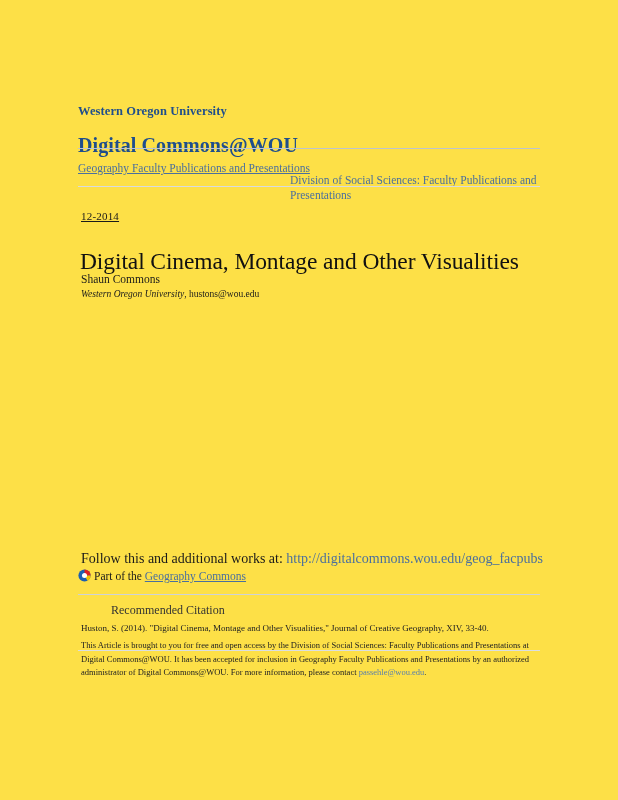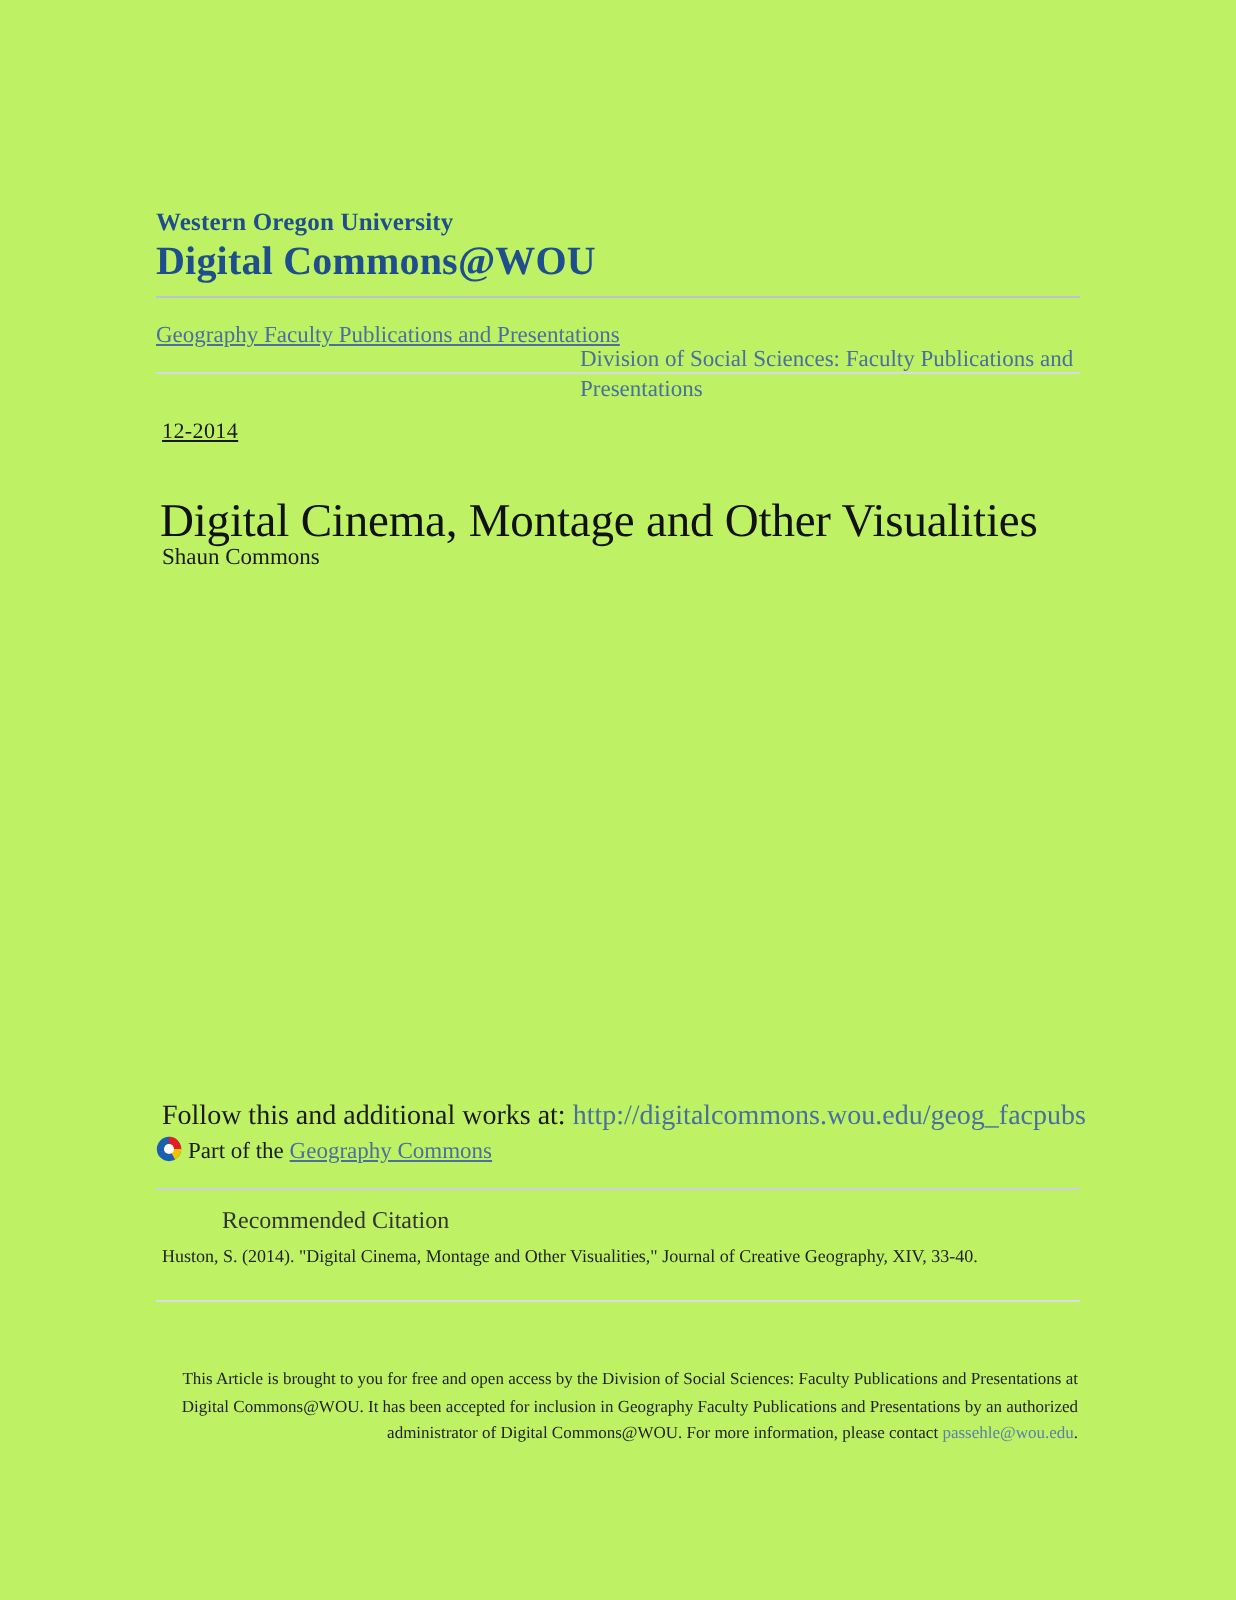--- a/index.html
+++ b/index.html
@@ -15,21 +15,21 @@
     overflow: hidden;
     position: relative;
   }
 
   .page {
     position: absolute;
     left: 0;
     top: 0;
     width: 618px;
     height: 800px;
-    background: #bef264;
+    background: #fde047;
   }
 
   
   .masthead {
     position: absolute;
     left: 78px;
     top: 104px;
     width: 470px;
   }
   .masthead-line1 {
@@ -40,21 +40,21 @@
     letter-spacing: 0.1px;
     line-height: 15px;
   }
   .masthead-line2 {
     font-family: "Liberation Serif", serif;
     font-weight: bold;
     font-size: 20px;
     color: #1f4e8c;
     letter-spacing: 0.1px;
     line-height: 23px;
-    margin-top: 1px;
+    margin-top: 15px;
   }
 
   
   .rule {
     position: absolute;
     left: 78px;
     width: 462px;
     height: 1px;
     background: #c9ced6;
   }
@@ -185,26 +185,26 @@
     width: 462px;
     font-size: 9px;
     color: #222222;
     line-height: 12px;
   }
 
   
   .footer {
     position: absolute;
     left: 81px;
-    top: 683px;
+    top: 639px;
     width: 458px;
     font-size: 8.5px;
     color: #222222;
     line-height: 13.5px;
-    text-align: right;
+    text-align: left;
   }
   .footer .link { color: #5a7fab; }
 </style>
 </head>
 <body>
 
 <div class="page">
 
   <div class="masthead">
     <div class="masthead-line1">Western Oregon University</div>
@@ -219,20 +219,23 @@
   </div>
 
   <div class="rule rule-mid"></div>
 
   <div class="date">12-2014</div>
 
   <h1 class="title">Digital Cinema, Montage and Other Visualities</h1>
 
   <div class="author">Shaun Commons</div>
 
+  <div class="affil">
+    <span class="inst">Western Oregon University</span><span>, hustons@wou.edu</span>
+  </div>
 
   <div class="follow">
     <span>Follow this and additional works at: </span><span class="link">http://digitalcommons.wou.edu/geog_facpubs</span>
   </div>
 
   <div class="partof">
     <span class="dc-icon">
       <svg viewBox="0 0 32 32" width="13" height="13" xmlns="http://www.w3.org/2000/svg">
         <circle cx="16" cy="16" r="15" fill="#1c5fb0"></circle>
         <path d="M16 16 L16 1 A15 15 0 0 1 31 16 Z" fill="#e02020"></path>

